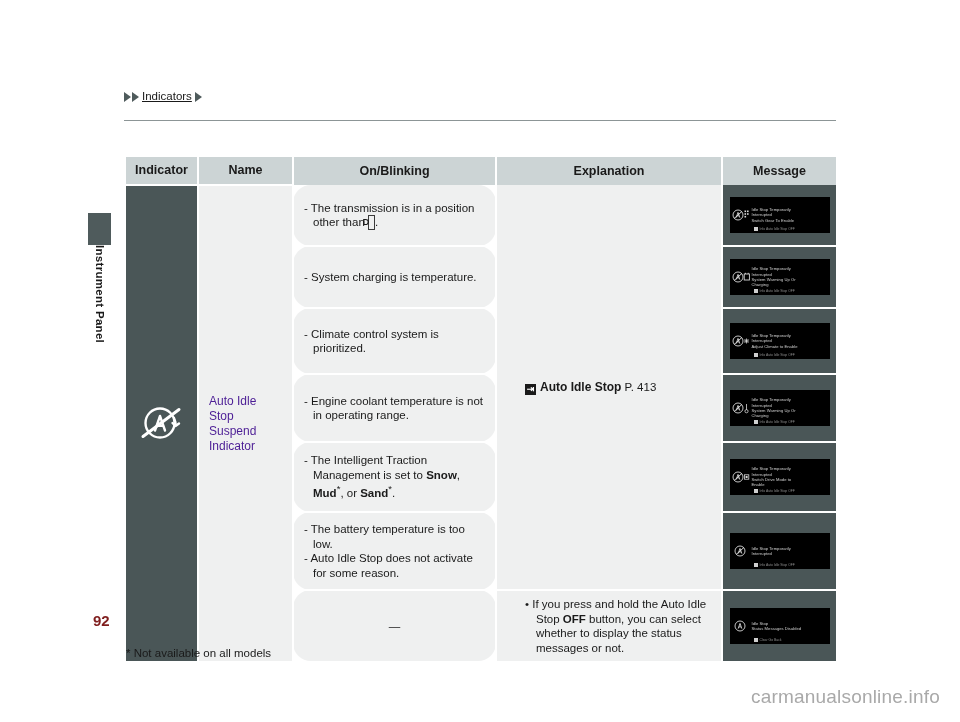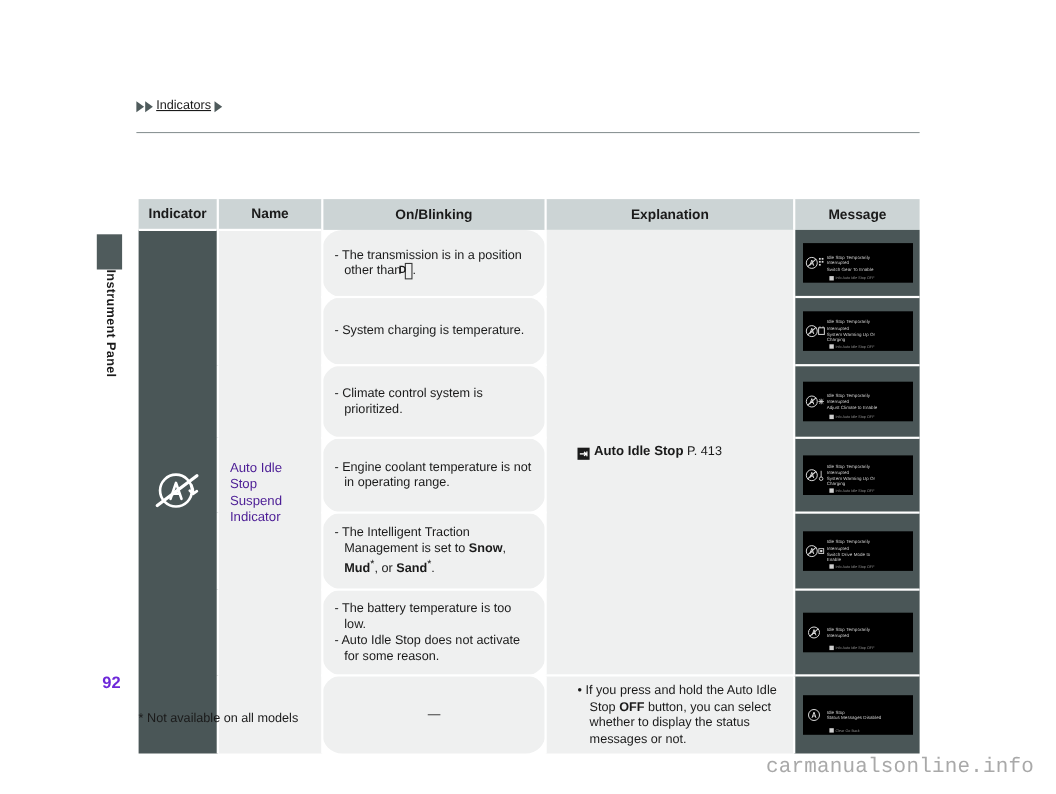--- a/index.html
+++ b/index.html
@@ -75,21 +75,20 @@
   }
 
   
   .tbl {
     position: absolute;
     left: 126px;
     top: 157px;
     width: 710px;
     border-collapse: collapse;
     table-layout: fixed;
-    margin-top: 24px;
   }
   .tbl th {
     background: #ccd4d5;
     font-size: 12.5px;
     font-weight: bold;
     color: #1a1a1a;
     height: 22px;
     padding: 2px 0 3px 0;
     text-align: center;
     border-right: 2px solid #ffffff;
@@ -239,37 +238,37 @@
     vertical-align: middle;
   }
 
   
   .page-num {
     position: absolute;
     left: 93px;
     top: 612px;
     font-size: 15px;
     font-weight: bold;
-    color: #6d28d9;
+    color: #7f1d1d;
   }
   .footnote {
     position: absolute;
     left: 126px;
     top: 614px;
     font-size: 11.5px;
     color: #1a1a1a;
     margin-top: 33px;
   }
   .watermark {
     position: absolute;
     right: 20px;
     top: 686px;
     font-size: 19px;
     color: #a9a9a9;
-    font-family: Liberation Mono, monospace;
+    font-family: Liberation Sans, sans-serif;
     letter-spacing: 0.2px;
   }
 </style>
 </head>
 <body>
 
 <div class="breadcrumb">
   <span class="tri"></span>
   <span class="tri"></span>
   <span class="bc-label">Indicators</span>

